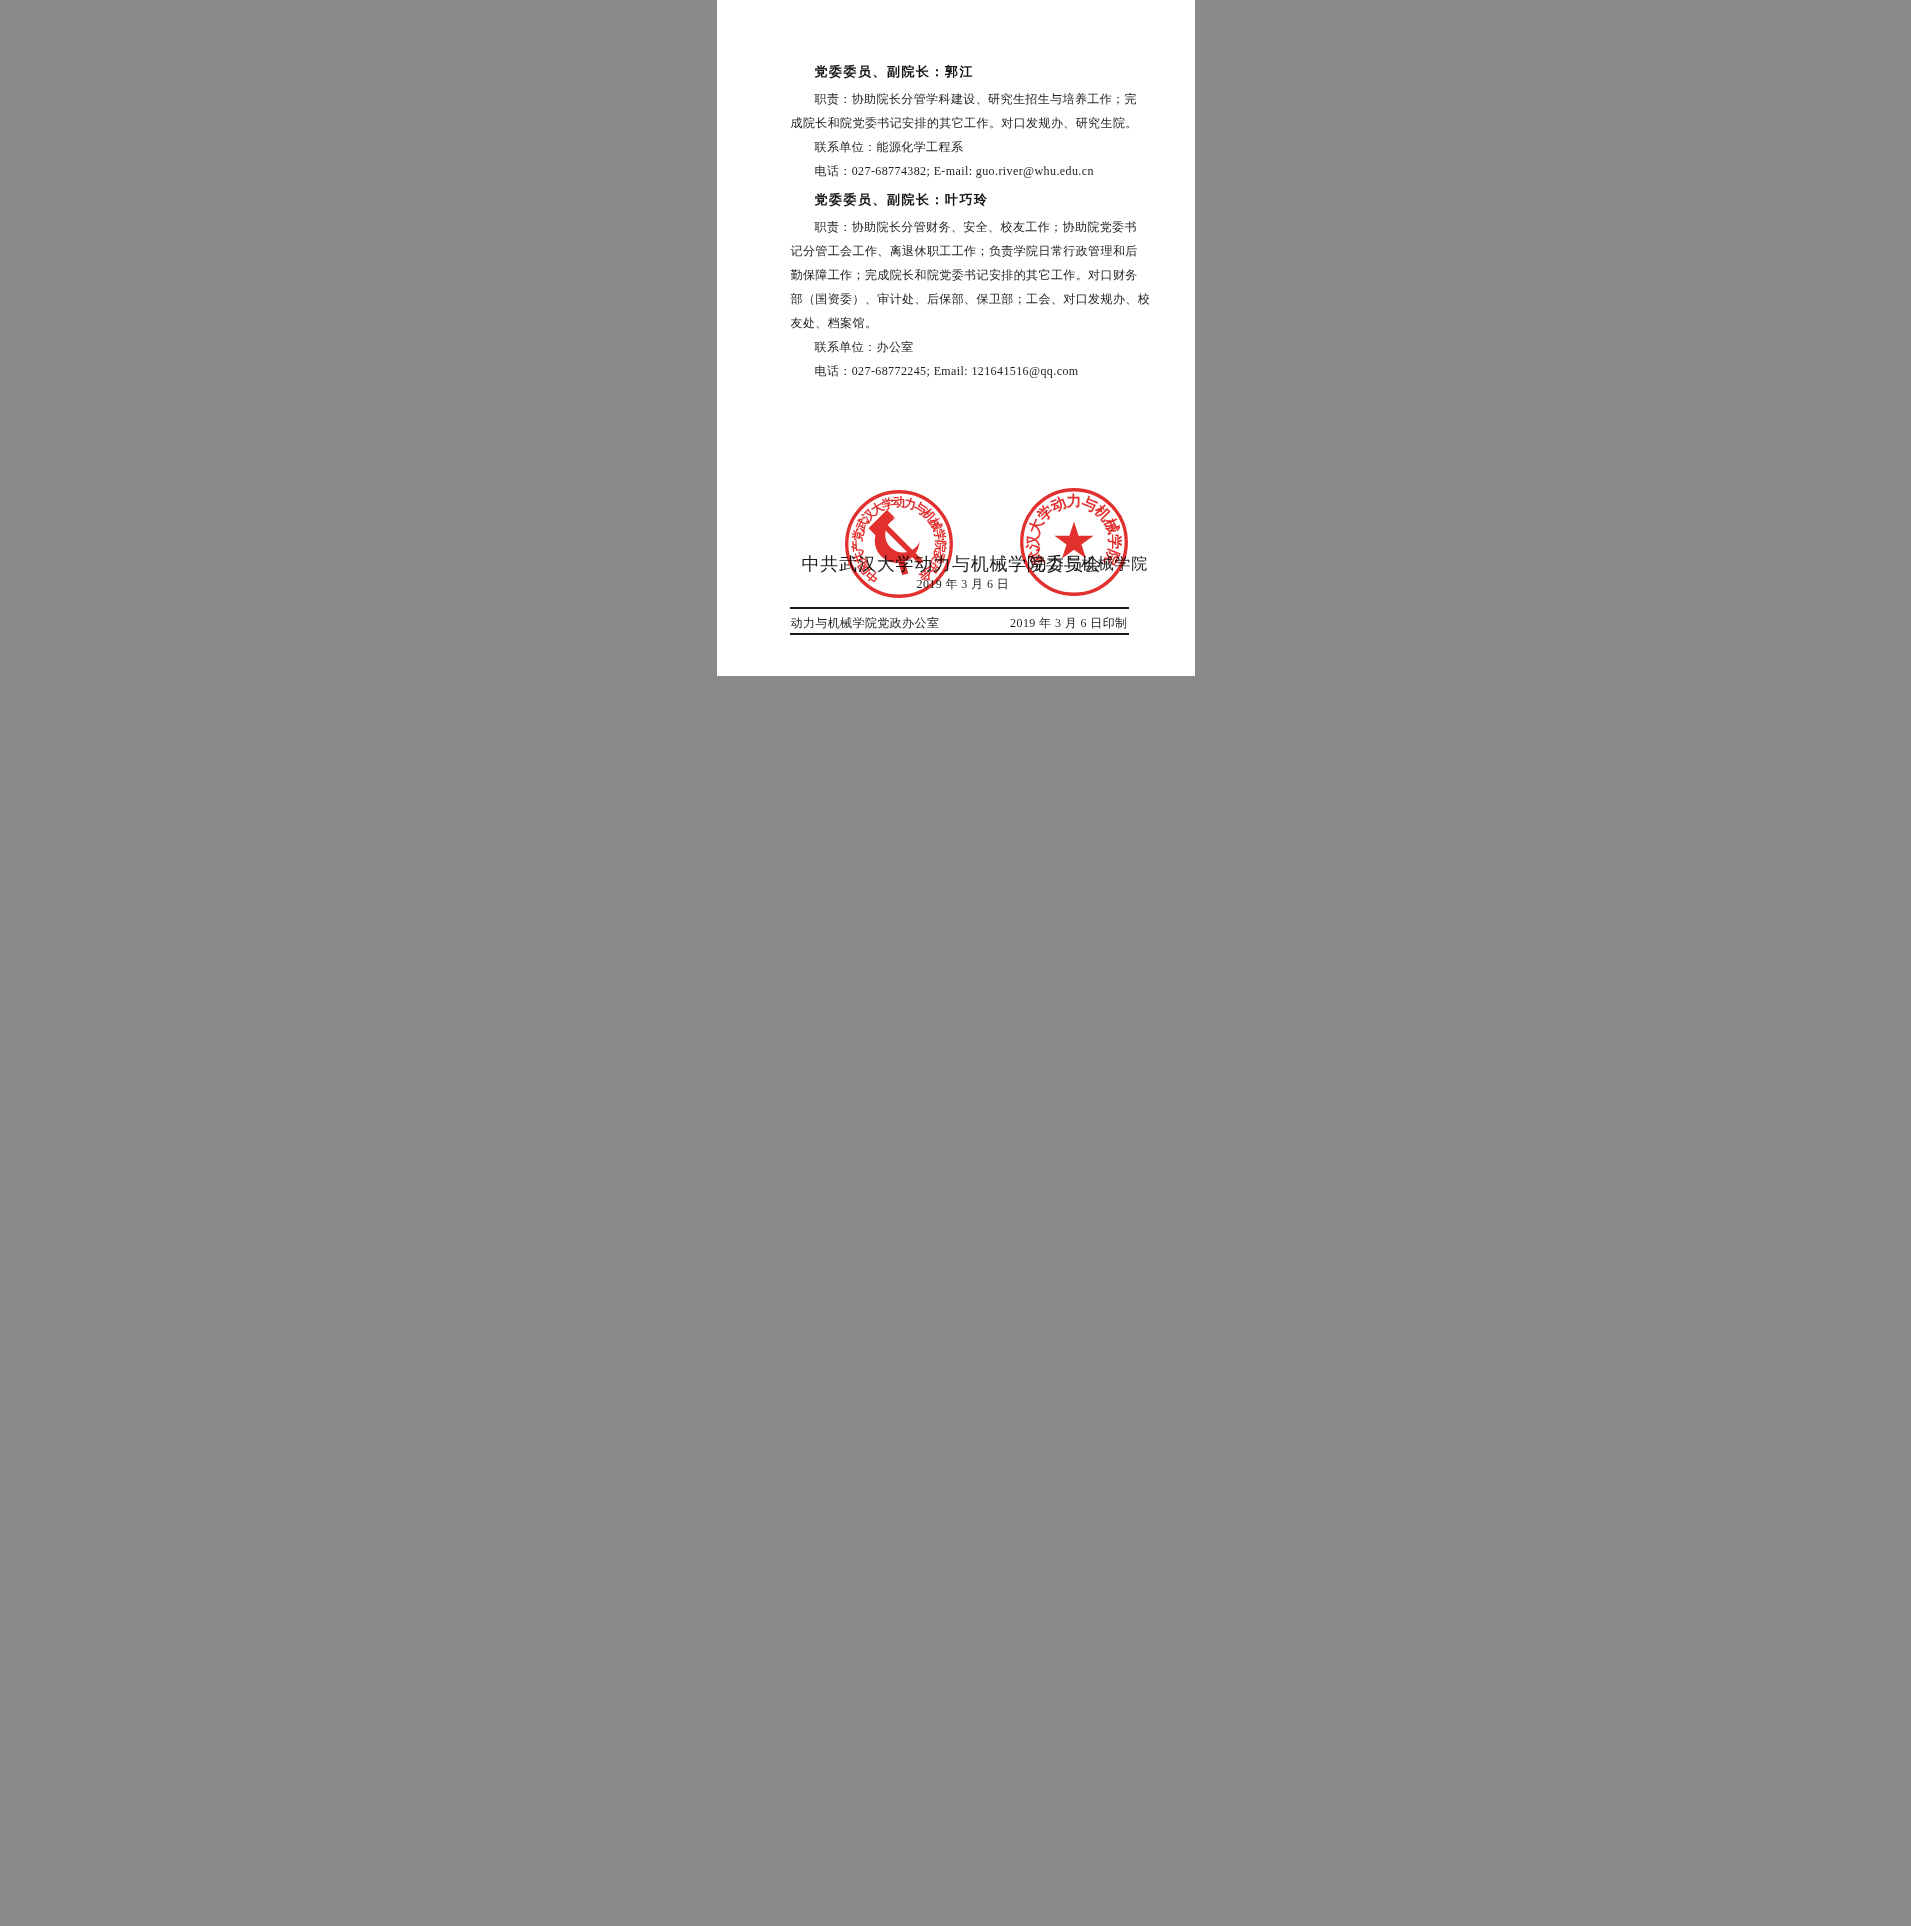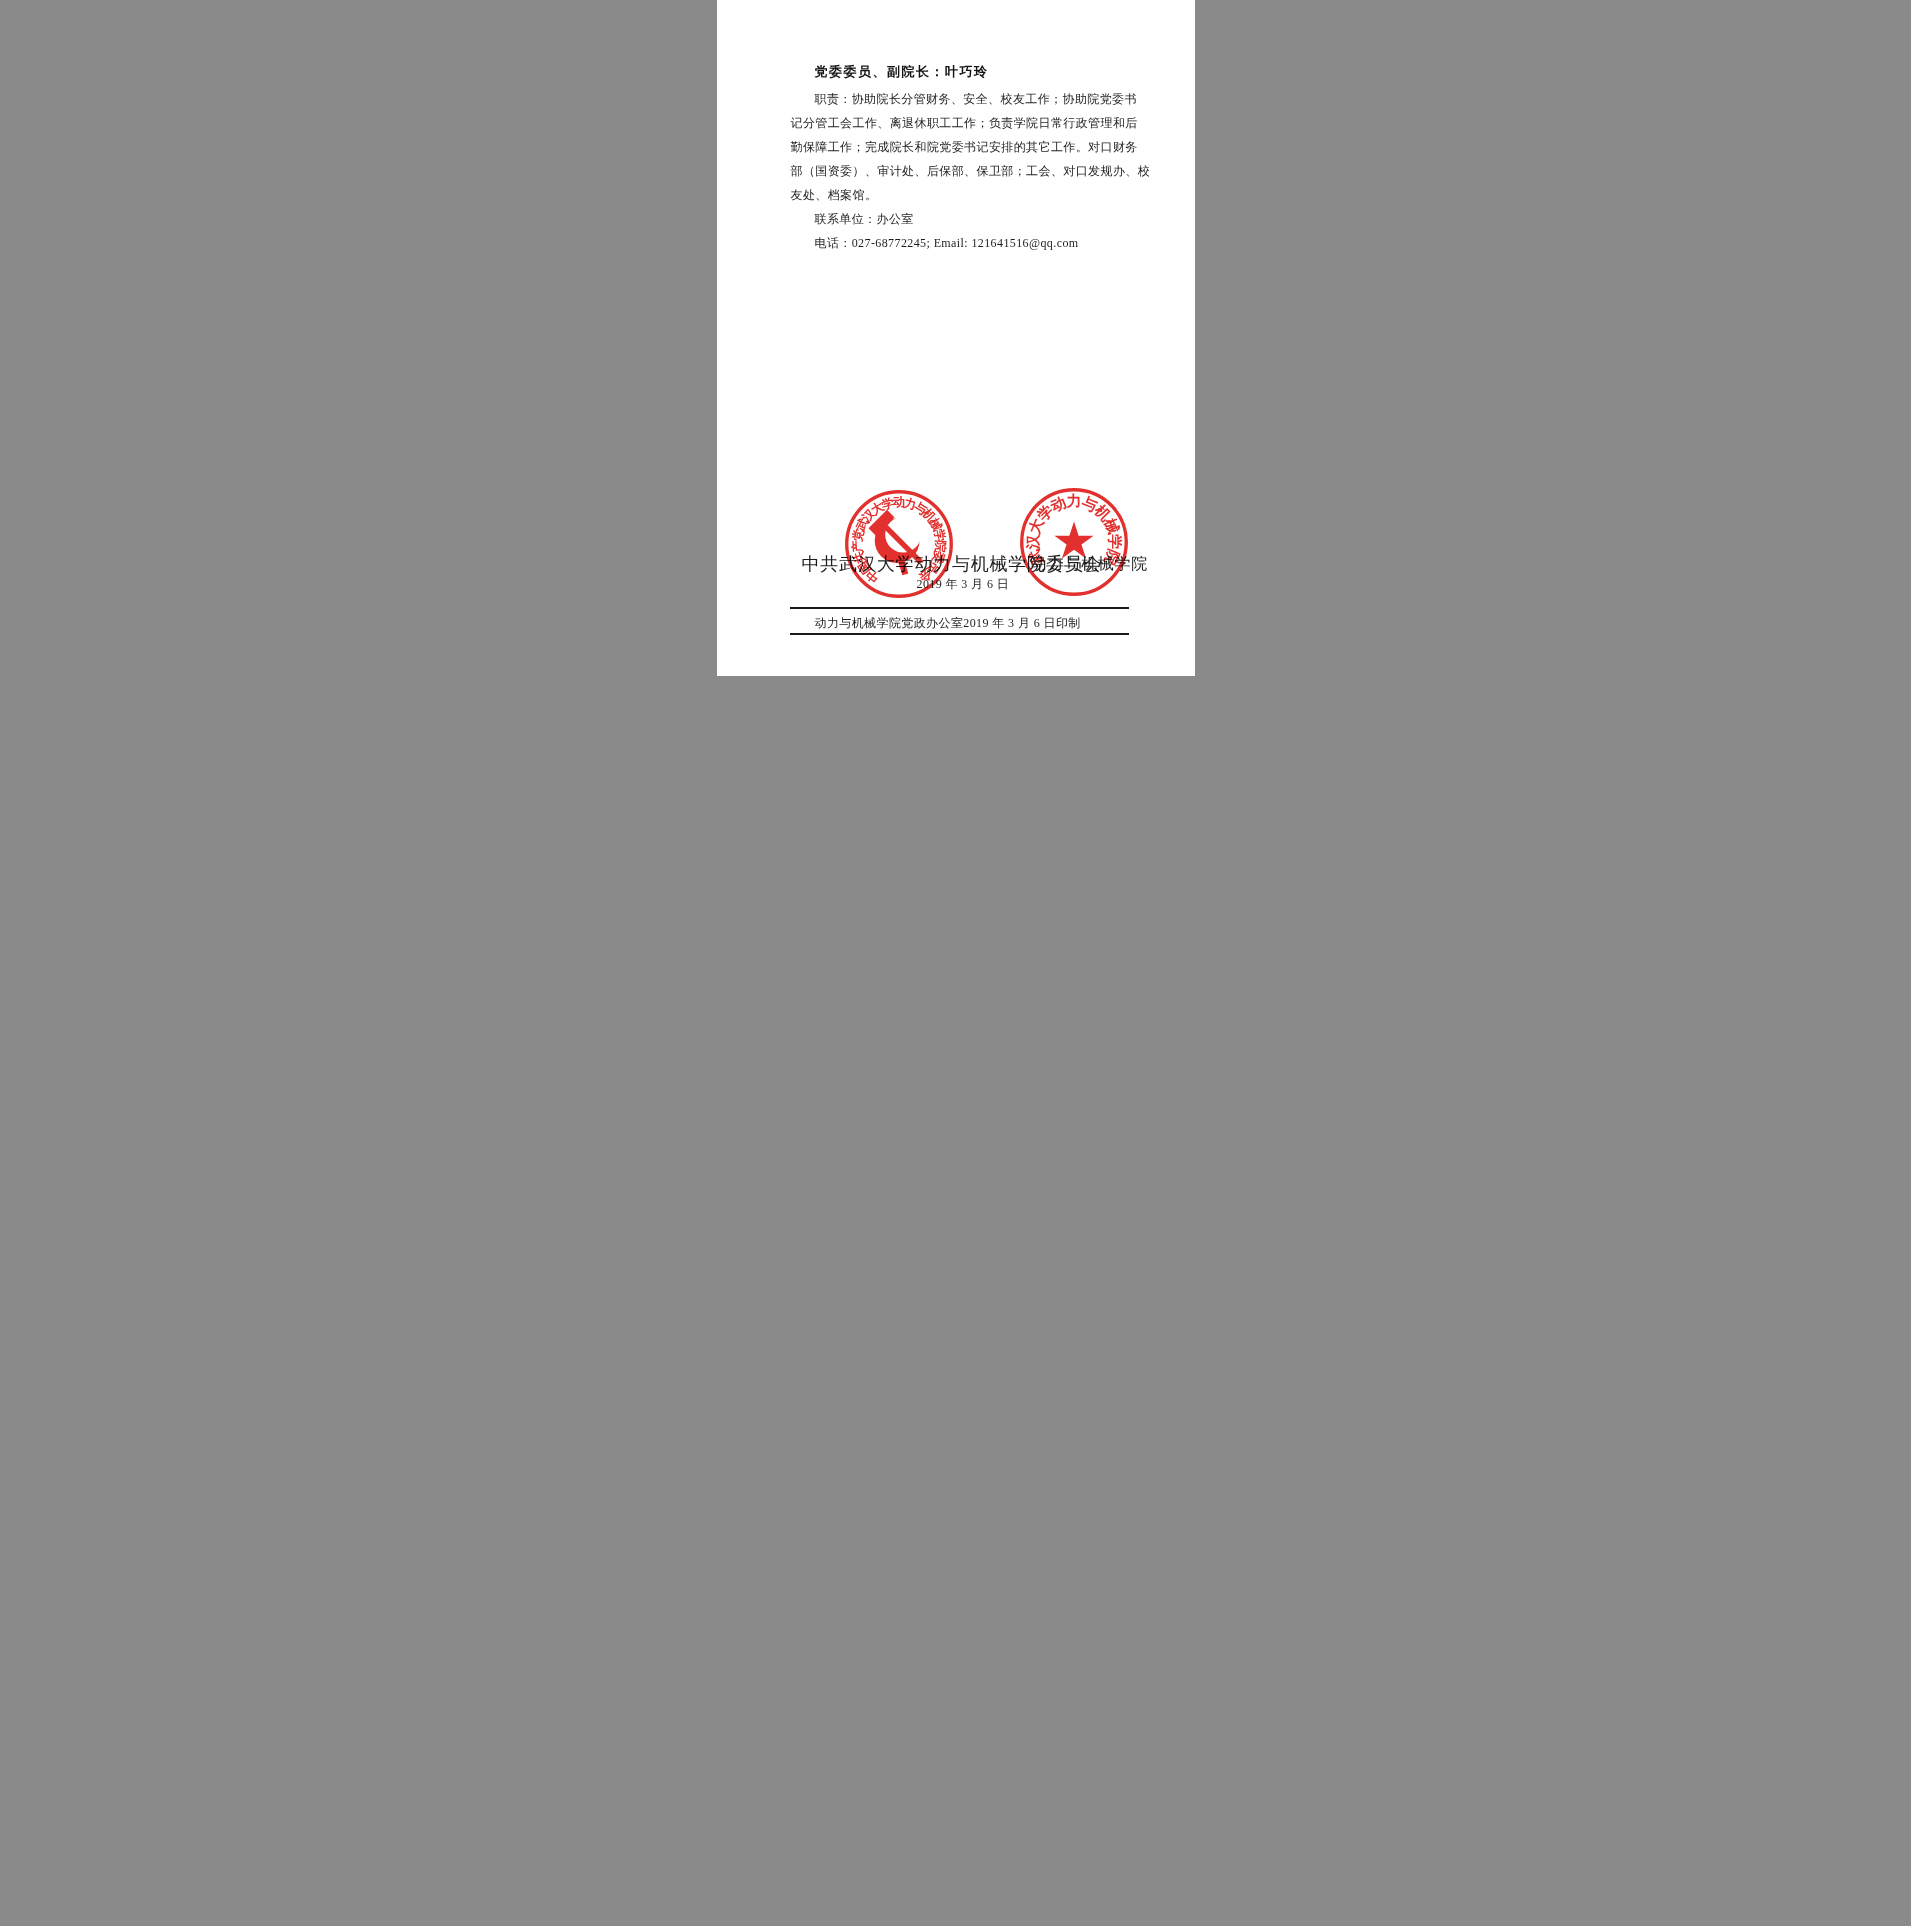--- a/index.html
+++ b/index.html
@@ -25,36 +25,43 @@
   .sec:first-child .heading{margin-top:0;}
   .signature{position:absolute;left:0;top:0;width:100%;}
   .sig-org1{position:absolute;left:85px;top:552px;font-size:18px;line-height:24px;letter-spacing:0.8px;white-space:nowrap;}
   .sig-org2{position:absolute;left:314px;top:552px;font-size:16px;line-height:24px;letter-spacing:0.8px;white-space:nowrap;}
   .sig-date{position:absolute;left:200px;top:572px;font-size:12px;line-height:24px;letter-spacing:0.4px;white-space:nowrap;}
   .footer-rule{position:absolute;left:73px;width:339px;height:1.9px;background:#191919;}
   .rule-top{top:607px;}
   .rule-bottom{top:633px;}
   .footer-row{
     position:absolute;left:74px;top:615px;width:337px;
-    display:flex;justify-content:flex-start;
-    font-size:12px;line-height:17px;letter-spacing:0.4px;white-space:nowrap;margin-left:24px;
+    display:flex;justify-content:space-between;
+    font-size:12px;line-height:17px;letter-spacing:0.4px;white-space:nowrap;
   }
   .seal{
     position:absolute;width:112px;height:112px;
     mix-blend-mode:multiply;
   }
   .seal-left{left:126px;top:488px;}
   .seal-right{left:301px;top:486px;}
 </style>
 </head>
 <body>
 
 <div class="page">
 
   <div class="content" id="sections">
+      <div class="sec">
+        <div class="heading">党委委员、副院长：郭江</div>
+        <div class="line indent">职责：协助院长分管学科建设、研究生招生与培养工作；完</div>
+        <div class="line">成院长和院党委书记安排的其它工作。对口发规办、研究生院。</div>
+        <div class="line indent">联系单位：能源化学工程系</div>
+        <div class="line indent">电话：027-68774382; E-mail: guo.river@whu.edu.cn</div>
+      </div>
       <div class="sec">
         <div class="heading">党委委员、副院长：叶巧玲</div>
         <div class="line indent">职责：协助院长分管财务、安全、校友工作；协助院党委书</div>
         <div class="line">记分管工会工作、离退休职工工作；负责学院日常行政管理和后</div>
         <div class="line">勤保障工作；完成院长和院党委书记安排的其它工作。对口财务</div>
         <div class="line">部（国资委）、审计处、后保部、保卫部；工会、对口发规办、校</div>
         <div class="line">友处、档案馆。</div>
         <div class="line indent">联系单位：办公室</div>
         <div class="line indent">电话：027-68772245; Email: 121641516@qq.com</div>
       </div>

